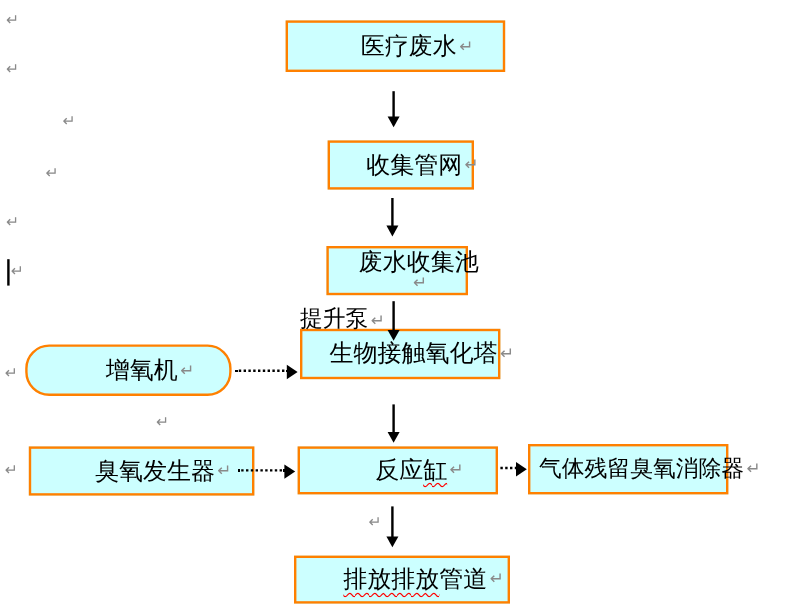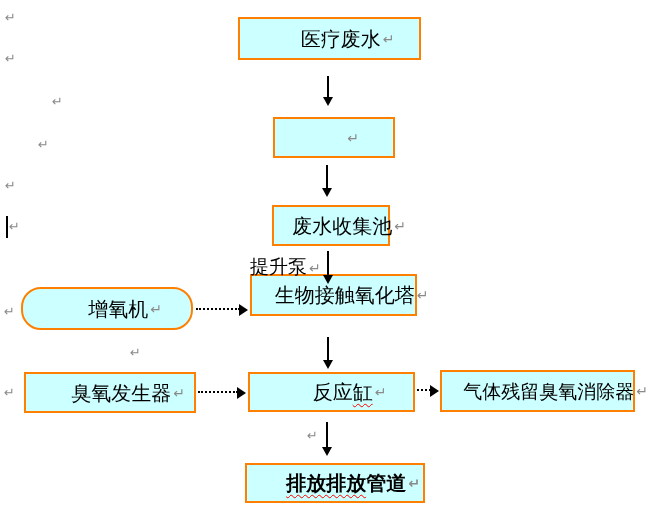--- a/index.html
+++ b/index.html
@@ -27,27 +27,27 @@
     align-items:center;
     justify-content:center;
     font-size:20px;
     color:#000;
     white-space:nowrap;
     line-height:1;
     padding-left:36px;
   }
   #n-medical   {left:238px;top:17px; width:183px;height:43px;}
   #n-network   {left:273px;top:117px;width:122px;height:41px;}
-  #n-pool      {left:272px;top:205px;width:118px;height:41px;}
+  #n-pool      {left:272px;top:205px;width:118px;height:41px;flex-direction:column;}
   #n-aerator   {left:21px; top:287px;width:172px;height:43px;border-radius:20px;}
   #n-biotower  {left:250px;top:274px;width:167px;height:42px;}
-  #n-ozonegen  {left:24px; top:372px;width:172px;height:41px;}
+  #n-ozonegen  {left:24px; top:372px;width:188px;height:41px;}
   #n-reactor   {left:248px;top:372px;width:167px;height:40px;align-items:center;}
-  #n-eliminator{left:440px;top:370px;width:195px;height:42px;font-size:19px;}
-  #n-discharge {left:245px;top:463px;width:180px;height:40px;font-weight:bold;}
+  #n-eliminator{left:440px;top:370px;width:167px;height:42px;font-size:19px;}
+  #n-discharge {left:245px;top:463px;width:180px;height:40px;}
 
   .sq{
     text-decoration-line:underline;
     text-decoration-style:wavy;
     text-decoration-color:var(--squiggle);
     text-decoration-thickness:1px;
     text-underline-offset:4px;
   }
   .pm{ 
     color:var(--pilcrow);
@@ -123,20 +123,21 @@
   <span class="pmark" style="left:307px;top:429px">↵</span>
 
   <div class="cursor"></div>
 
   <div class="node" id="n-medical">
     <span>医疗废水</span>
       <span class="pm">↵</span>
   </div>
 
   <div class="node" id="n-network">
+    <span>收集管网</span>
       <span class="pm">↵</span>
   </div>
 
   <div class="node" id="n-pool">
     <span>废水收集池</span>
       <span class="pm">↵</span>
   </div>
 
   <div class="node" id="n-aerator">
     <span>增氧机</span>

